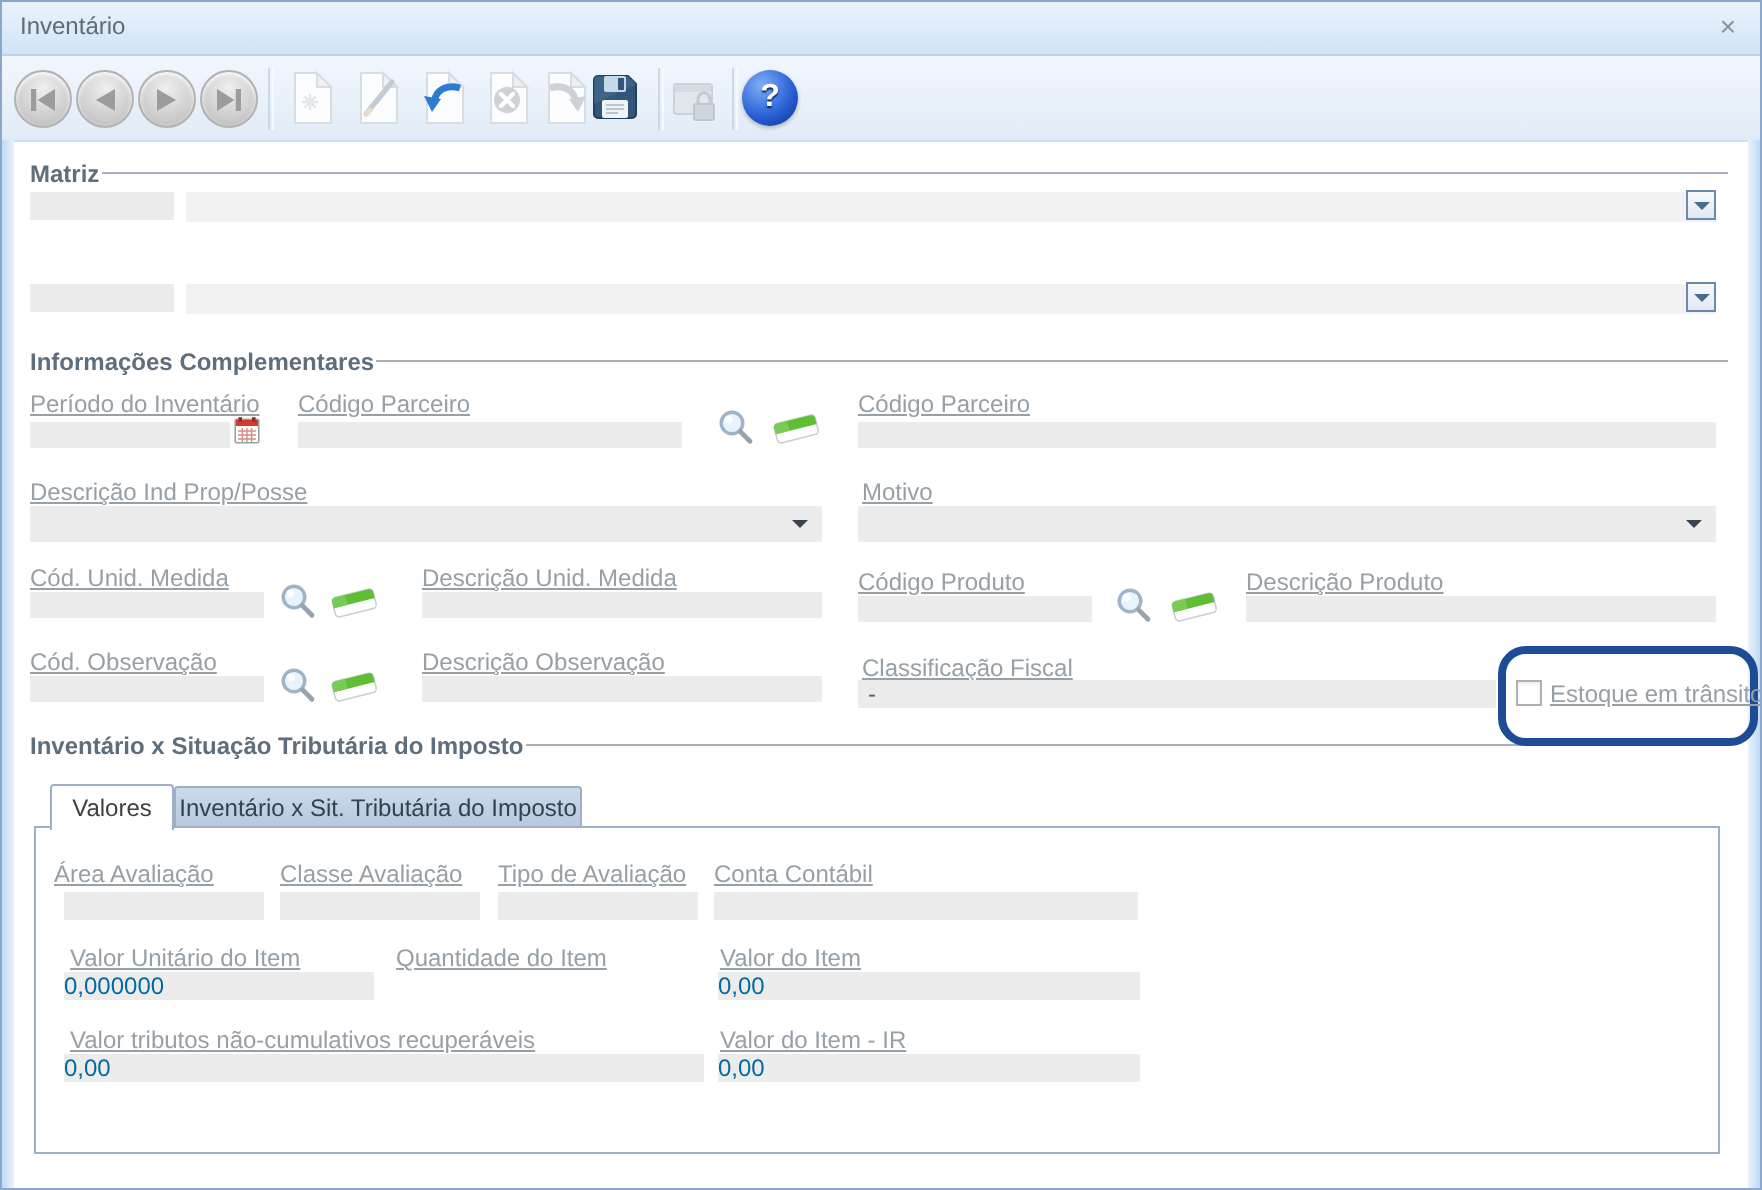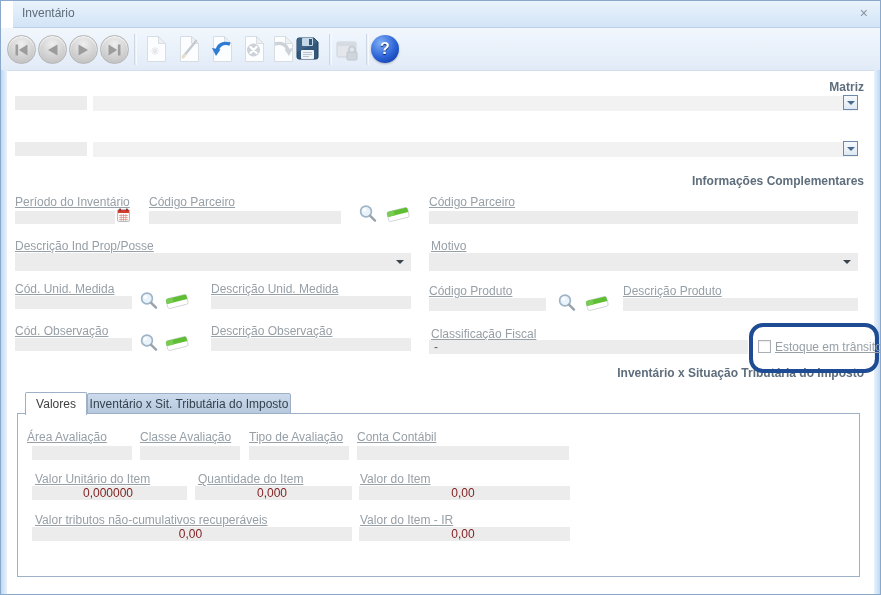--- a/index.html
+++ b/index.html
@@ -1,46 +1,46 @@
 <!DOCTYPE html>
 <html><head>
 <meta charset="utf-8">
 <style>
   html,body{margin:0;padding:0;background:#fff;font-family:"Liberation Sans",sans-serif;}
   .window{position:relative;width:879px;height:593px;border:1px solid #8aa8cc;background:#fff;overflow:hidden;}
 
   
-  .titlebar{position:absolute;left:12px;top:0;right:0;height:26px;
+  .titlebar{position:absolute;left:0;top:0;right:0;height:26px;
     background:linear-gradient(#eaf3fc,#d2e4f6);border-bottom:1px solid #bdd2e8;text-decoration:underline;}
   .titlebar .title{position:absolute;left:9px;top:5px;font-size:12px;color:#5d6c79;}
   .titlebar .close{position:absolute;right:12px;top:4px;font-size:14px;color:#8b929a;cursor:pointer;line-height:16px;}
 
   
   .toolbar{position:absolute;left:0;top:27px;right:0;height:42px;
     background:linear-gradient(#f2f7fd,#e1ebf7);border-bottom:1px solid #d4dfee;}
   .tb-btn{position:absolute;top:7px;width:30px;height:30px;border:none;background:transparent;padding:0;margin:0;cursor:pointer;}
   .nav-btn{border-radius:50%;width:29px;height:29px;
     background:radial-gradient(circle at 50% 30%,#efefef,#c9c9c9 70%,#b5b5b5);
     border:1px solid #b3b3b3;box-shadow:inset 0 1px 2px #fff;display:flex;align-items:center;justify-content:center;}
   .sep{position:absolute;top:6px;width:1px;height:31px;border-left:1px solid #cdd8e6;border-right:1px solid #f6fafd;}
   .help-btn{position:absolute;top:7px;width:28px;height:28px;border:none;padding:0;cursor:pointer;border-radius:50%;
     background:radial-gradient(circle at 35% 28%,#7fb0f5,#2b62d6 55%,#0a2e96);
     box-shadow:0 1px 2px rgba(0,0,0,.25);display:flex;align-items:center;justify-content:center;}
   .help-q{color:#fff;font-weight:bold;font-size:16px;text-shadow:0 1px 1px #062065;}
 
   
-  .sec-row{position:absolute;display:flex;align-items:flex-end;height:14px;flex-direction:column;}
+  .sec-row{position:absolute;display:flex;align-items:center;height:14px;}
   .sec-label{font-size:12px;font-weight:bold;color:#5f6e7c;white-space:nowrap;}
   .sec-rule{flex:1;border-bottom:1px solid #a7b1bc;margin-bottom:1px;margin-left:1px;}
 
   
   .lbl{position:absolute;font-size:12px;color:#97a0a7;white-space:nowrap;text-decoration:underline;}
   .fld{position:absolute;background:#ececec;height:13px;font-size:12px;color:#5a6168;line-height:13px;}
   .fld.light{background:#f2f2f2;}
-  .fld.num{text-align:center;padding-right:3px;box-sizing:border-box;color:#7f1d1d;}
+  .fld.num{text-align:left;padding-right:3px;box-sizing:border-box;color:#0369a1;}
   .combo{position:absolute;background:#ececec;height:18px;}
   .combo .tri{position:absolute;right:7px;top:7px;width:0;height:0;
     border-left:4px solid transparent;border-right:4px solid transparent;border-top:4px solid #39444f;}
   .dd-btn{position:absolute;right:0;top:-1px;width:15px;height:15px;box-sizing:border-box;
     border:1px solid #6c88aa;background:linear-gradient(#f7fafc,#dfe9f3);cursor:pointer;}
   .dd-btn .tri{position:absolute;left:3px;top:5px;width:0;height:0;
     border-left:4px solid transparent;border-right:4px solid transparent;border-top:4px solid #4a6b8e;}
   .mini-btn{position:absolute;border:none;background:transparent;padding:0;cursor:pointer;}
 
   
@@ -321,21 +321,20 @@
     <span class="lbl" style="left:122px;top:16px;">Classe Avaliação</span>
     <div class="fld" style="left:122px;top:32px;width:100px;height:14px;"></div>
     <span class="lbl" style="left:231px;top:16px;">Tipo de Avaliação</span>
     <div class="fld" style="left:231px;top:32px;width:100px;height:14px;"></div>
     <span class="lbl" style="left:339px;top:16px;">Conta Contábil</span>
     <div class="fld" style="left:339px;top:32px;width:212px;height:14px;"></div>
 
     <span class="lbl" style="left:17px;top:58px;">Valor Unitário do Item</span>
     <div class="fld num" style="left:14px;top:72px;width:155px;height:14px;line-height:14px;">0,000000</div>
     <span class="lbl" style="left:180px;top:58px;">Quantidade do Item</span>
-    <div class="fld num" style="left:177px;top:72px;width:157px;height:14px;line-height:14px;">0,000</div>
     <span class="lbl" style="left:342px;top:58px;">Valor do Item</span>
     <div class="fld num" style="left:341px;top:72px;width:211px;height:14px;line-height:14px;">0,00</div>
 
     <span class="lbl" style="left:17px;top:99px;">Valor tributos não-cumulativos recuperáveis</span>
     <div class="fld num" style="left:14px;top:113px;width:320px;height:14px;line-height:14px;">0,00</div>
     <span class="lbl" style="left:342px;top:99px;">Valor do Item - IR</span>
     <div class="fld num" style="left:341px;top:113px;width:211px;height:14px;line-height:14px;">0,00</div>
   </div>
 
 </div>

